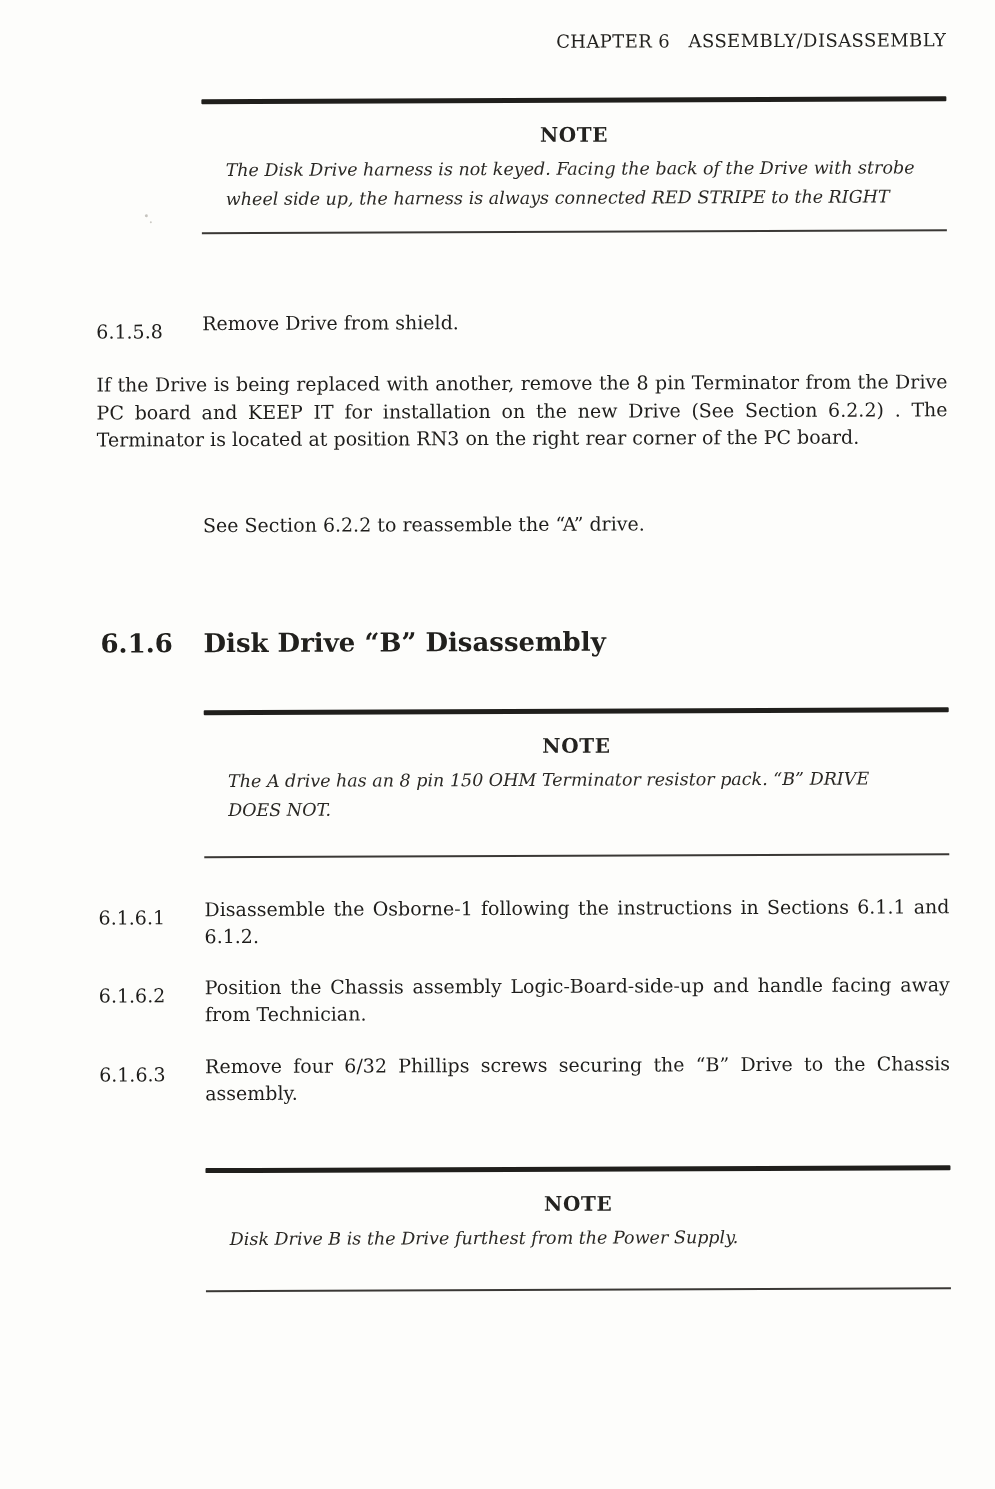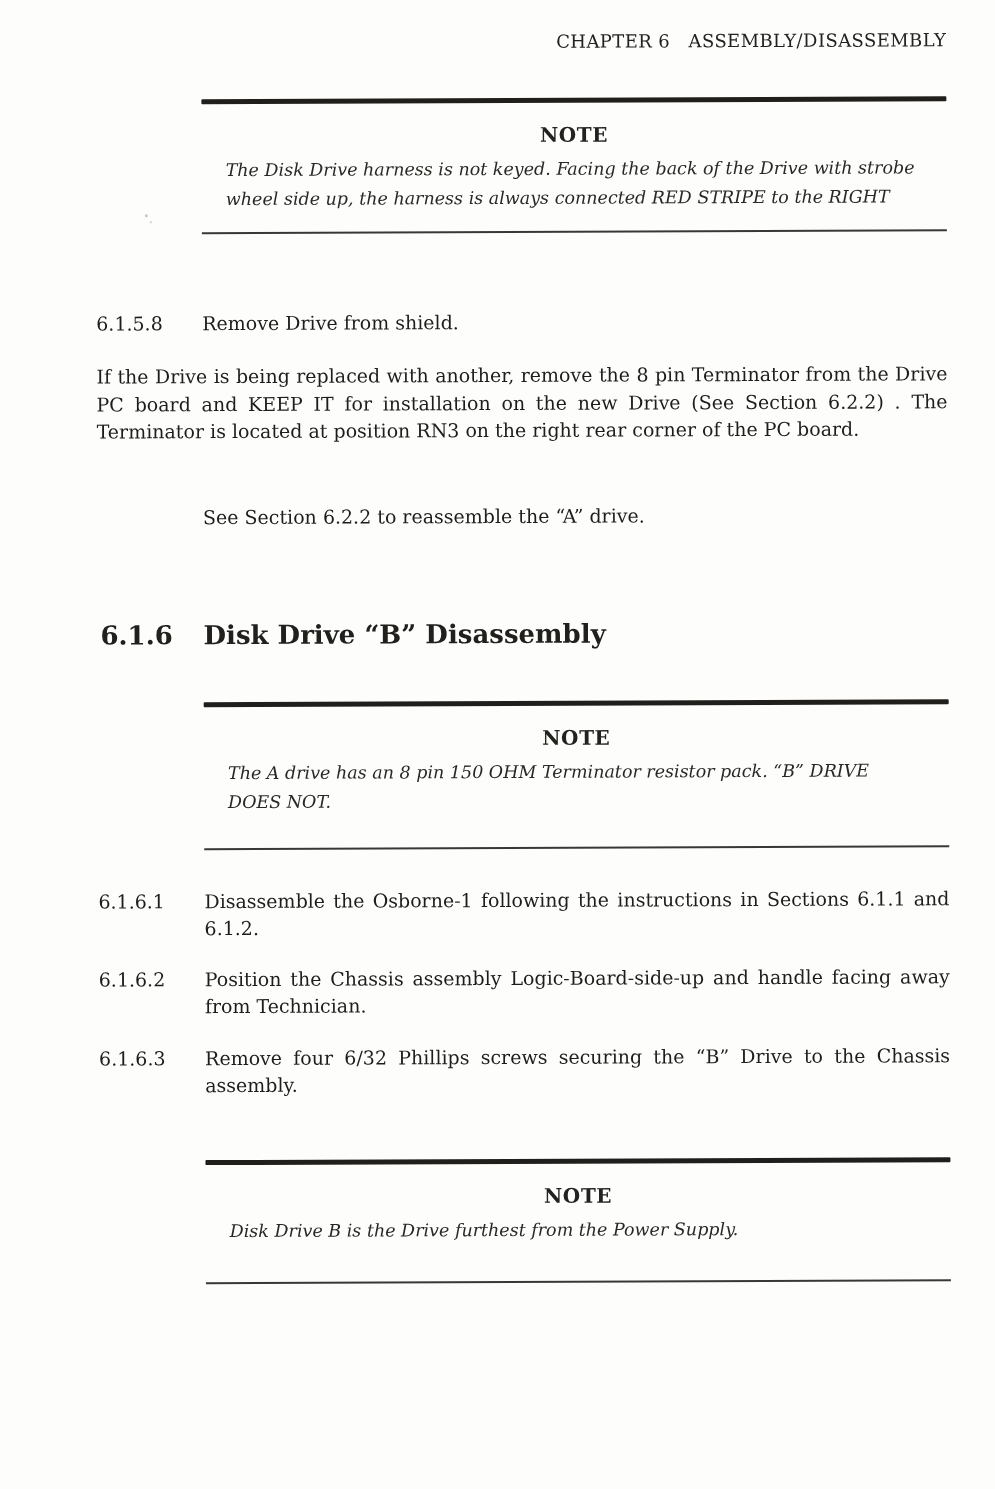--- a/index.html
+++ b/index.html
@@ -69,20 +69,21 @@
   .proc-item {
     display: flex;
     margin-left: 97px;
     margin-right: 47px;
     font-size: 19px;
     line-height: 1.45;
   }
   .proc-num {
     flex: none;
     width: 106px;
+    margin-top: 8px;
   }
   .proc-text {
     flex: 1;
     text-align: justify;
   }
   .mt-first { margin-top: 76px; }
   .mt-para  { margin-top: 26px; }
   .see-also {
     margin: 60px 47px 0 203px;
     font-size: 19px;

